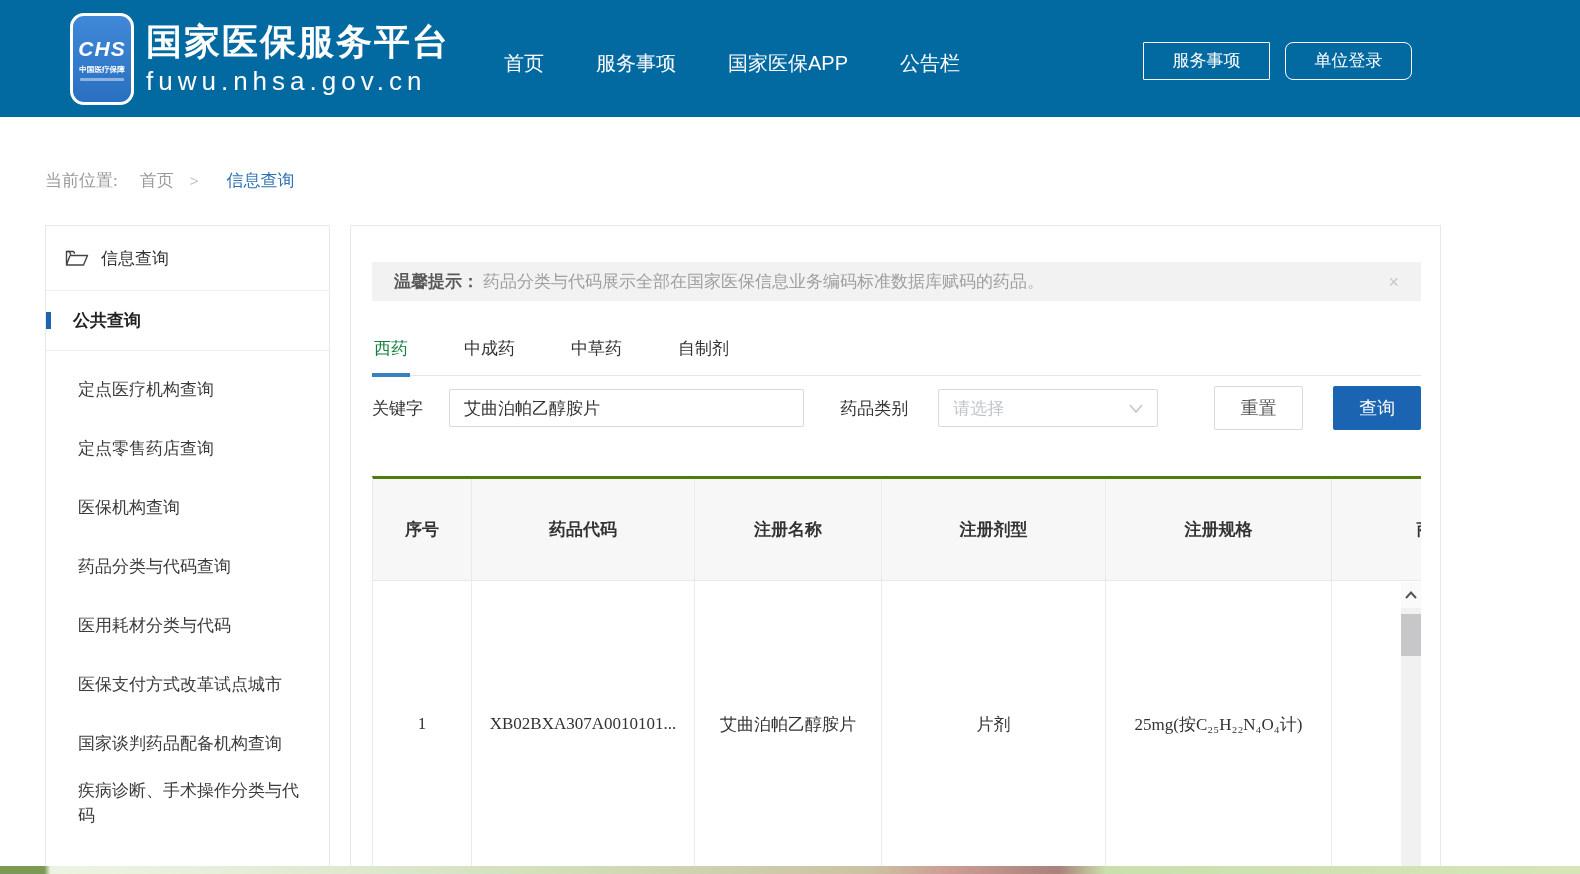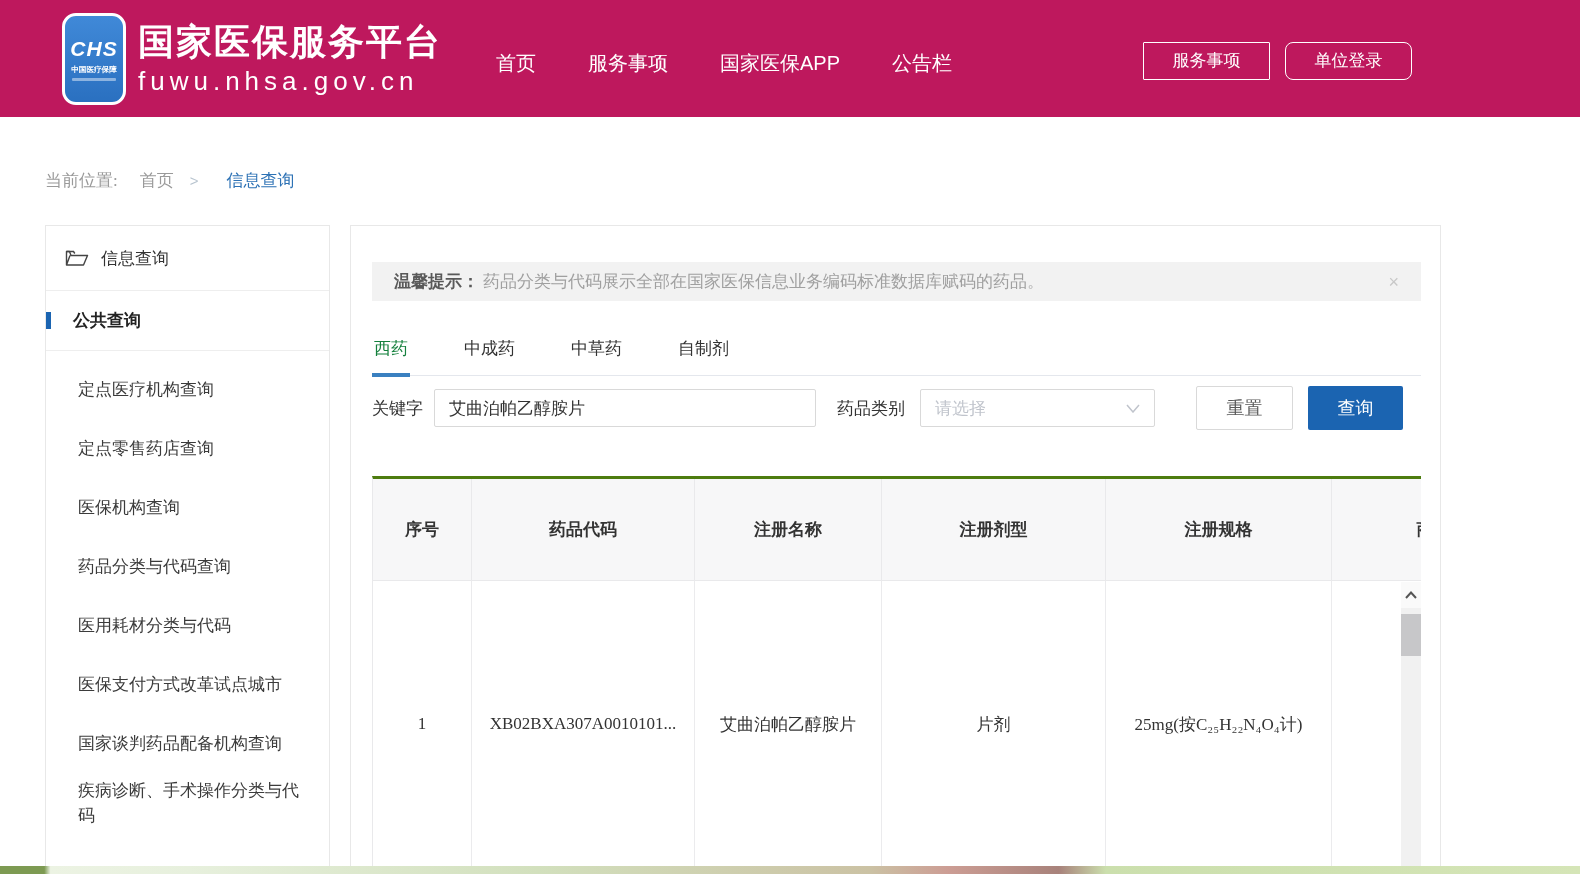--- a/index.html
+++ b/index.html
@@ -8,23 +8,24 @@
     position: relative;
     overflow: hidden;
     background: #ffffff;
     font-family: "Liberation Serif", "DejaVu Serif", serif;
     color: #333;
   }
 
   
   .topbar {
     position: absolute; left: 0; top: 0; width: 1580px; height: 117px;
-    background: #be185d;
+    background: #0369a1;
     display: flex; align-items: center;
     font-family: "Liberation Sans", "DejaVu Sans", sans-serif;
+    padding-left: 8px;
   }
   .logo-wrap { display: flex; align-items: center; margin-left: 62px; cursor: pointer; }
   .logo-icon {
     width: 64px; height: 92px; border: 3px solid #ffffff; border-radius: 14px;
     background: linear-gradient(180deg, #4089d8 0%, #2a70c0 100%);
     display: flex; flex-direction: column; align-items: center; justify-content: center;
     color: #fff; flex-shrink: 0;
   }
   .logo-acronym { font-size: 21px; font-weight: bold; font-style: italic; letter-spacing: 1px; }
   .logo-org { font-size: 8px; font-weight: bold; margin-top: 3px; white-space: nowrap; transform: scale(.95); }
@@ -102,21 +103,21 @@
   }
   .tab {
     font-size: 17px; color: #333; padding: 8px 2px 13px 2px; margin-right: 52px;
     cursor: pointer; border-bottom: 4px solid transparent; margin-bottom: -2px;
   }
   .tab.active { color: #15803d; border-bottom-color: #3a80c0; }
 
   
   .search-row {
     position: absolute; left: 21px; top: 160px; width: 1049px; height: 44px;
-    display: flex; align-items: center;
+    display: flex; align-items: center; gap: 15px;
   }
   .field-label { font-size: 17px; color: #333; white-space: nowrap; }
   .kw-input {
     width: 382px; height: 38px; margin-left: 11px;
     border: 1px solid #d9d9d9; border-radius: 2px; padding: 0 14px;
     font-size: 17px; color: #333; font-family: "Liberation Serif", "DejaVu Serif", serif;
     outline: none; background: #fff;
   }
   .cat-label { margin-left: 21px; }
   .select-box {

